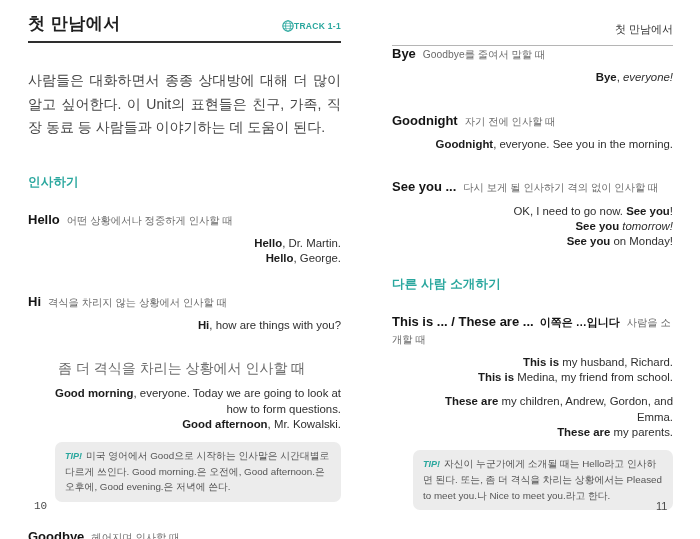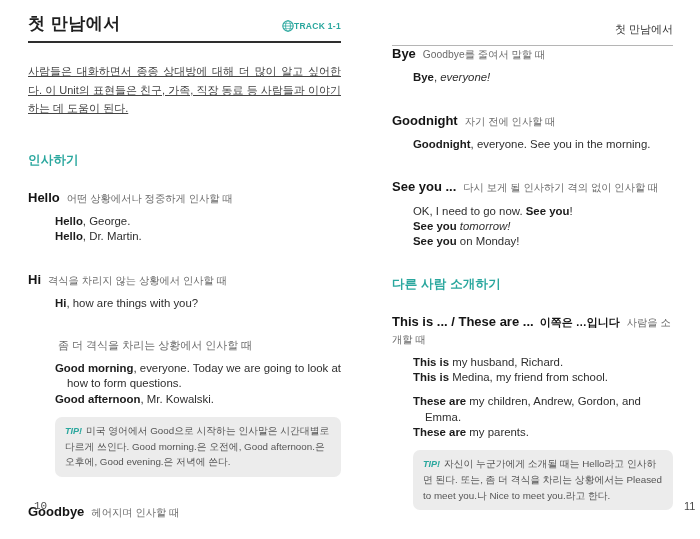--- a/index.html
+++ b/index.html
@@ -12,50 +12,50 @@
   .page{position:absolute;top:14px;}
   .page-left{left:28px;width:313px;}
   .page-right{left:392px;width:281px;}
 
   
   .title-row{display:flex;align-items:flex-end;justify-content:space-between;}
   .unit-title{margin:0;font-size:17px;font-weight:bold;color:#1f1f1f;letter-spacing:.5px;line-height:1.2;}
   .track-badge{display:flex;align-items:center;gap:0;font-size:8.5px;font-weight:bold;color:var(--accent);letter-spacing:.3px;padding-bottom:2px;}
   .track-badge svg{display:block;}
   .title-rule{border-bottom:2.5px solid #2e2e2e;margin-top:7px;}
-  .intro{margin:19px 0 0;font-size:11px;line-height:1.68;color:#444;text-align:justify;text-decoration:underline;}
+  .intro{margin:26px 0 0;font-size:14px;line-height:1.68;color:#444;text-align:justify;}
 
   
   .running-head{font-size:11px;color:#333;text-align:right;padding-top:9px;line-height:1.2;}
   .head-rule{border-bottom:1px solid #b5b5b5;margin-top:9px;}
 
   
   .sec-heading{font-size:12.5px;font-weight:bold;color:var(--accent);margin:34px 0 21px;letter-spacing:.2px;}
   .page-right .content > .sec-heading{margin-top:27px;}
   .entry{margin-bottom:27px;}
   .entry-head{font-size:13px;line-height:1.25;color:#141414;}
   .entry-head .b{font-weight:bold;}
   .note{font-size:10.3px;font-weight:normal;color:#6b6b6b;margin-left:7px;margin-top:12px;}
   .note-strong{font-size:11px;font-weight:bold;color:#141414;margin-left:6px;}
-  .note-below{font-size:11px;color:#6b6b6b;margin:4px 0 0 30px;}
+  .note-below{font-size:14px;color:#6b6b6b;margin:4px 0 0 30px;}
   .examples{margin-top:8px;padding-left:27px;}
   .page-right .examples{padding-left:21px;}
-  .example-line{font-size:11.4px;line-height:1.34;color:#2e2e2e;padding-left:12px;text-indent:-12px;}
+  .example-line{font-size:11.4px;line-height:1.34;color:#2e2e2e;padding-left:12px;text-indent:-12px;text-align:right;}
   .example-line.gap{margin-top:9px;}
   .example-line .b{font-weight:bold;color:#1b1b1b;}
   .example-line .i{font-style:italic;}
 
   
   .tip{margin:10px 0 0 27px;background:var(--tip-bg);border-radius:7px;padding:6px 10px 7px;font-size:9.8px;line-height:1.6;color:#555;}
   .page-right .tip{margin-left:21px;}
   .tip-label{color:var(--accent);font-weight:bold;font-style:italic;font-size:9px;margin-right:4px;}
 
   .page-num{position:absolute;top:500px;font-size:11px;color:#4a4a4a;}
   .page-num-left{left:34px;font-family:Liberation Mono, monospace;}
-  .page-num-right{left:684px;}
+  .page-num-right{left:656px;}
 </style>
 </head>
 <body style="--accent: #2aa79e; --tip-bg: #ececec;">
 
 <div class="spread">
 
   <section class="page page-left">
     <header>
       <div class="title-row">
         <h1 class="unit-title">첫 만남에서</h1>
@@ -71,22 +71,22 @@
         </div>
       </div>
       <div class="title-rule"></div>
       <p class="intro">사람들은 대화하면서 종종 상대방에 대해 더 많이 알고 싶어한다. 이 Unit의 표현들은 친구, 가족, 직장 동료 등 사람들과 이야기하는 데 도움이 된다.</p>
     </header>
     <div class="content" id="left-content">
         <h2 class="sec-heading">인사하기</h2>
         <div class="entry">
           <div class="entry-head"><span class="b ">Hello</span><span class="note">어떤 상황에서나 정중하게 인사할 때</span></div>
           <div class="examples">
+            <div class="example-line"><span class="b ">Hello</span><span>, Dr. Martin.</span></div>
             <div class="example-line"><span class="b ">Hello</span><span>, George.</span></div>
-            <div class="example-line"><span class="b ">Hello</span><span>, Dr. Martin.</span></div>
           </div>
         </div>
         <div class="entry">
           <div class="entry-head"><span class="b ">Hi</span><span class="note">격식을 차리지 않는 상황에서 인사할 때</span></div>
           <div class="examples">
             <div class="example-line"><span class="b ">Hi</span><span>, how are things with you?</span></div>
           </div>
         </div>
         <div class="entry">
           <div class="note-below">좀 더 격식을 차리는 상황에서 인사할 때</div>

